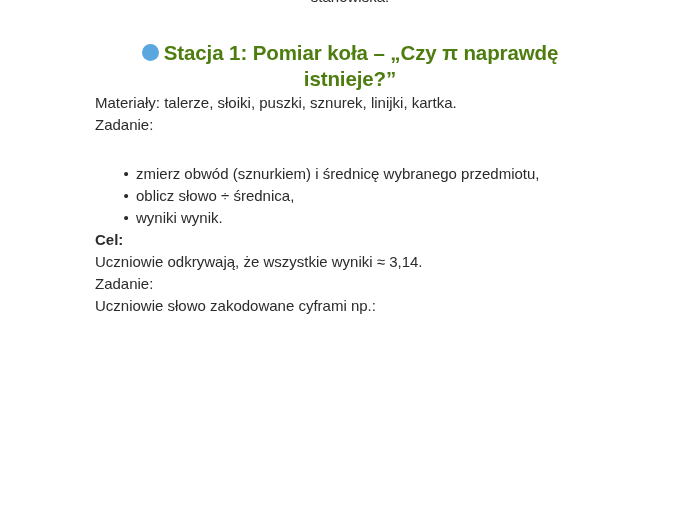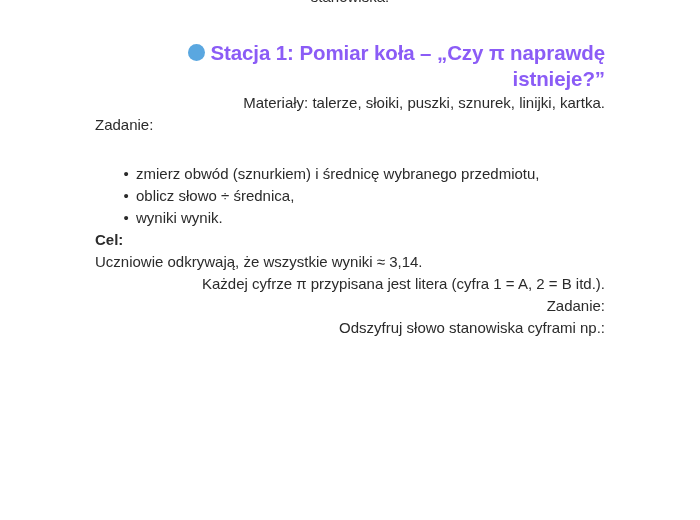--- a/index.html
+++ b/index.html
@@ -37,25 +37,25 @@
 
   .clipped-top {
     text-align: center;
     font-size: 15px;
     line-height: 22px;
     margin: 0;
     color: #2b2b2b;
   }
 
   h2.station-heading {
-    text-align: right;
+    text-align: center;
     font-size: 20.5px;
     line-height: 26px;
     font-weight: bold;
-    color: #8b5cf6;
+    color: #4d7c0f;
     margin: 0;
     letter-spacing: -0.1px;
   }
 
   h2.station-1 { margin-top: 32px; }
   h2.station-2 { margin-top: 56px; }
 
   .dot {
     display: inline-block;
     width: 17px;
@@ -67,21 +67,21 @@
   .dot-blue  { background: #5aa7e0; }
   .dot-green { background: #6daa52; }
 
   p.body-line {
     font-size: 15px;
     line-height: 22px;
     margin: 0;
     color: #2b2b2b;
   }
 
-  p.centered { text-align: right; }
+  p.centered { text-align: left; }
   p.left     { text-align: left; }
 
   .gap-materials { margin-top: 28px; }
   .gap-task      { margin-top: 30px; }
   .gap-goal      { margin-top: 30px; font-weight: bold; }
   .gap-s2-intro  { margin-top: 30px; }
   .gap-s2-task   { margin-top: 30px; }
 
   ul.task-list {
     margin: 27px 0 0 0;
@@ -126,20 +126,19 @@
     <ul class="task-list">
       <li>zmierz obwód (sznurkiem) i średnicę wybranego przedmiotu,</li>
       <li>oblicz słowo ÷ średnica,</li>
       <li>wyniki wynik.</li>
     </ul>
 
     <p class="body-line left gap-goal">Cel:</p>
     <p class="body-line left">Uczniowie odkrywają, że wszystkie wyniki ≈ 3,14.</p>
 
 
-    <p class="body-line centered gap-s2-intro">Każdej cyfrze π przypisana jest litera (cyfra 1 = A, 2 = B itd.).</p>
 
     <p class="body-line centered gap-s2-task">Zadanie:</p>
 
-    <p class="body-line centered">Odszyfruj słowo stanowiska cyframi np.:</p>
+    <p class="body-line centered">Uczniowie słowo zakodowane cyframi np.:</p>
 
   </div>
 </div>
 
 </body></html>

